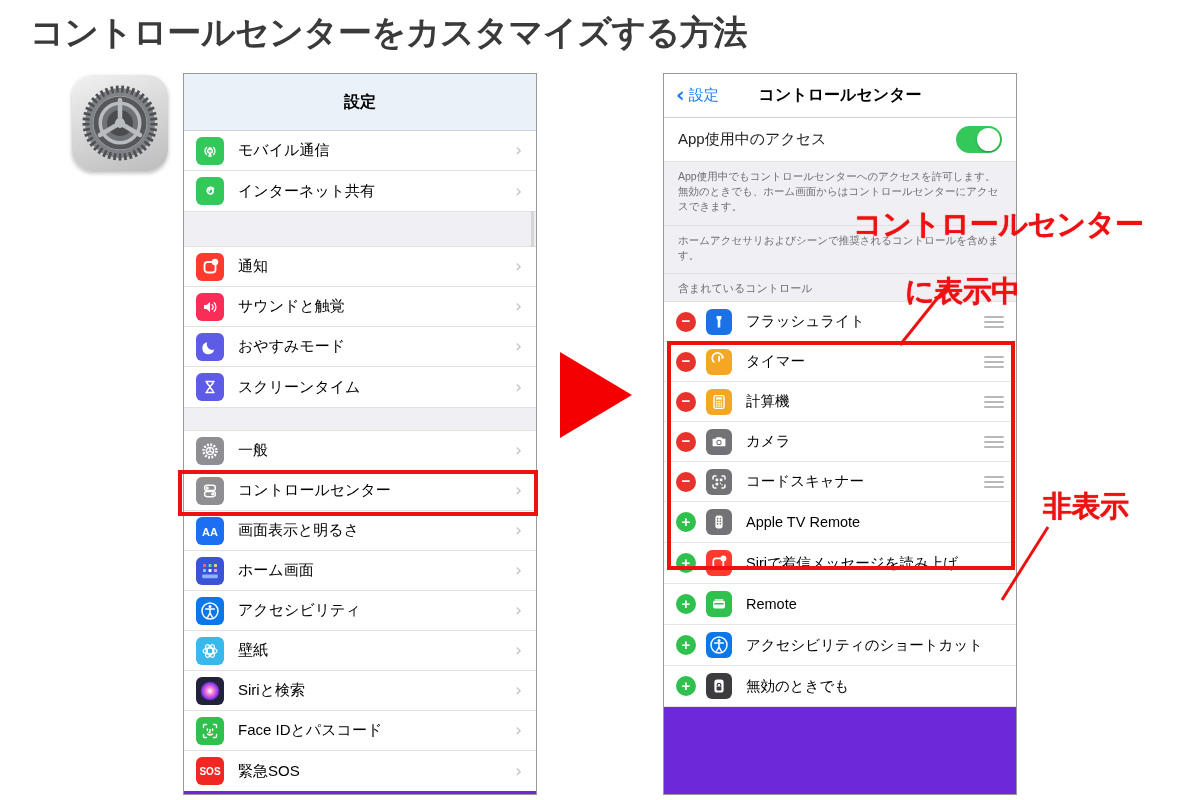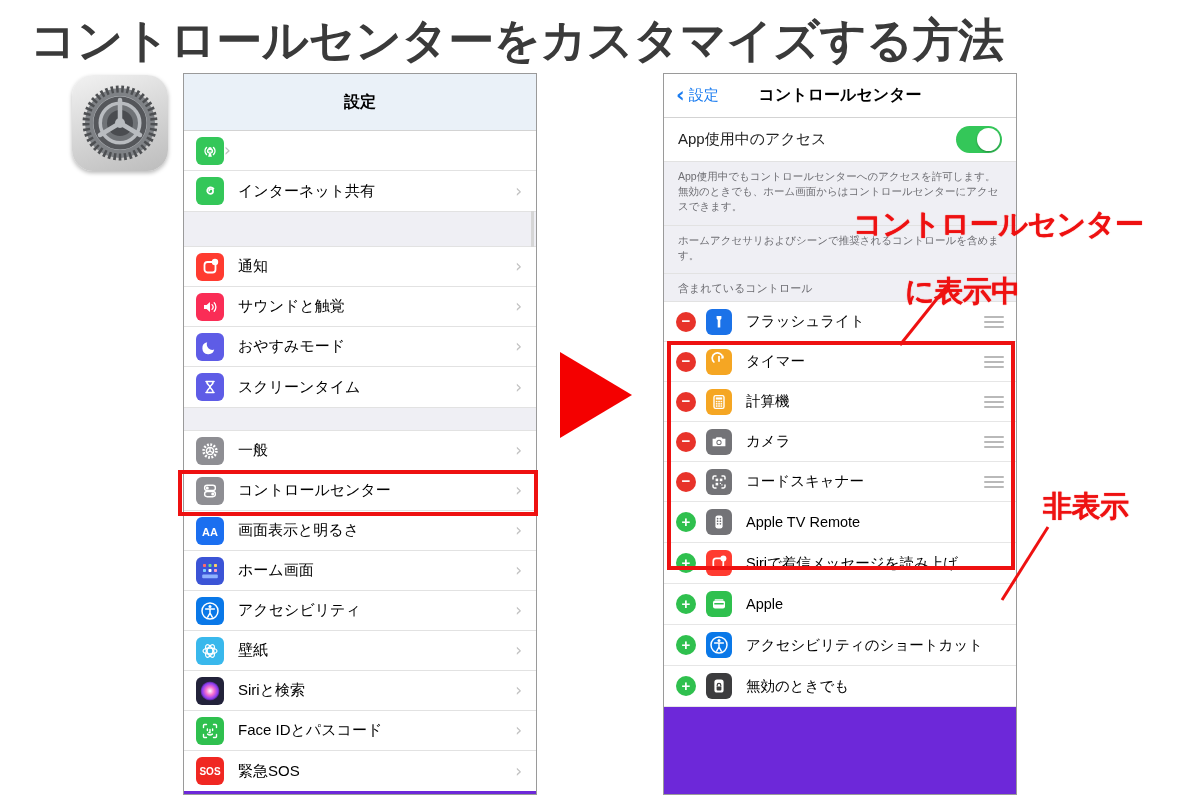--- a/index.html
+++ b/index.html
@@ -14,21 +14,21 @@
     overflow: hidden;
     font-family: "Liberation Sans", "DejaVu Sans", sans-serif;
     color: #222;
   }
 
   
   .page-title {
     position: absolute;
     left: 30px;
     top: 10px;
-    font-size: 46px;
+    font-size: 34px;
     font-weight: bold;
     letter-spacing: -0.5px;
     color: #3a3a3a;
     white-space: nowrap;
   }
 
   
   .app-icon {
     position: absolute;
     left: 72px;
@@ -334,20 +334,21 @@
             <g fill="none" stroke="#fff" stroke-width="1.5" stroke-linecap="round">
         <path d="M6.5 6.5a5 5 0 000 7"></path>
               <path d="M13.5 6.5a5 5 0 010 7"></path>
         <path d="M8.3 8.4a2.4 2.4 0 000 3.2"></path>
               <path d="M11.7 8.4a2.4 2.4 0 010 3.2"></path>
             </g>
         <circle cx="10" cy="7.6" r="1.7" fill="#fff"></circle>
             <path d="M10 9.2l1.9 6.6h-3.8z" fill="#fff"></path>
           </svg>
       </span>
+      <span class="label">モバイル通信</span>
       <span class="chev">›</span>
     </div>
     <div class="row">
       <span class="ico" style="background:#34c759">
         <svg width="20" height="20" viewBox="0 0 20 20">
             <path d="M13.5 7.5c-2-2.2-5.5-1.3-6.2 1.4-.5 2 1 3.9 3 3.9 1.6 0 2.8-1.2 2.8-2.6 0-1.2-.9-2.2-2.1-2.2-1 0-1.8.8-1.8 1.7" fill="none" stroke="#fff" stroke-width="1.7" stroke-linecap="round"></path>
           </svg>
       </span>
       <span class="label">インターネット共有</span>
       <span class="chev">›</span>
@@ -699,21 +700,21 @@
       <span class="badge badge-plus">
           <span>+</span>
         </span>
       <span class="ico" style="background:#2fc04e">
         <svg width="20" height="20" viewBox="0 0 20 20">
             <rect x="4" y="6.6" width="12" height="7.8" rx="2" fill="#fff"></rect>
             <rect x="5.6" y="5" width="8.8" height="1.6" rx="0.8" fill="#fff" opacity="0.75"></rect>
             <rect x="5.3" y="9" width="9.4" height="1.5" fill="#2fc04e"></rect>
           </svg>
         </span>
-      <span class="label">Apple</span>
+      <span class="label">Remote</span>
     </div>
     <div class="ctrl-row" style="height:41px;">
       <span class="badge badge-plus">
           <span>+</span>
         </span>
       <span class="ico" style="background:#0a78e8">
         <svg width="22" height="22" viewBox="0 0 22 22">
             <circle cx="11" cy="11" r="8" fill="none" stroke="#fff" stroke-width="1.5"></circle>
             <circle cx="11" cy="6.4" r="1.5" fill="#fff"></circle>
             <path d="M6.6 9h8.8M11 9v4m0 0l-2.3 4.2M11 13l2.3 4.2" stroke="#fff" stroke-width="1.5" stroke-linecap="round" fill="none"></path>

